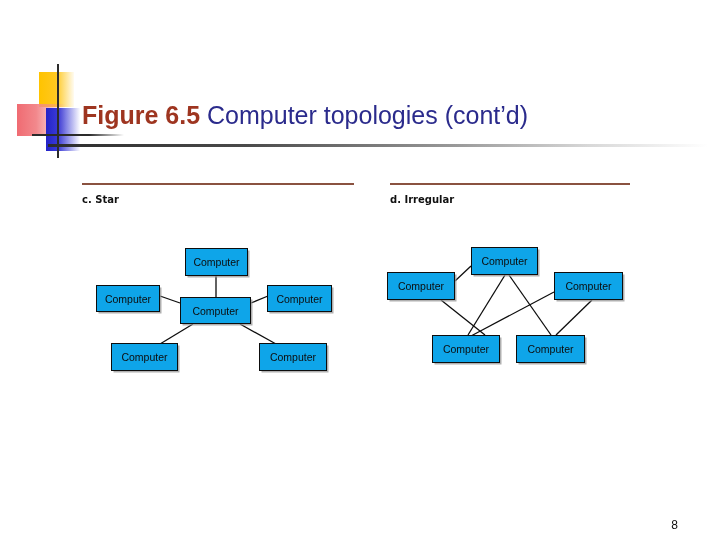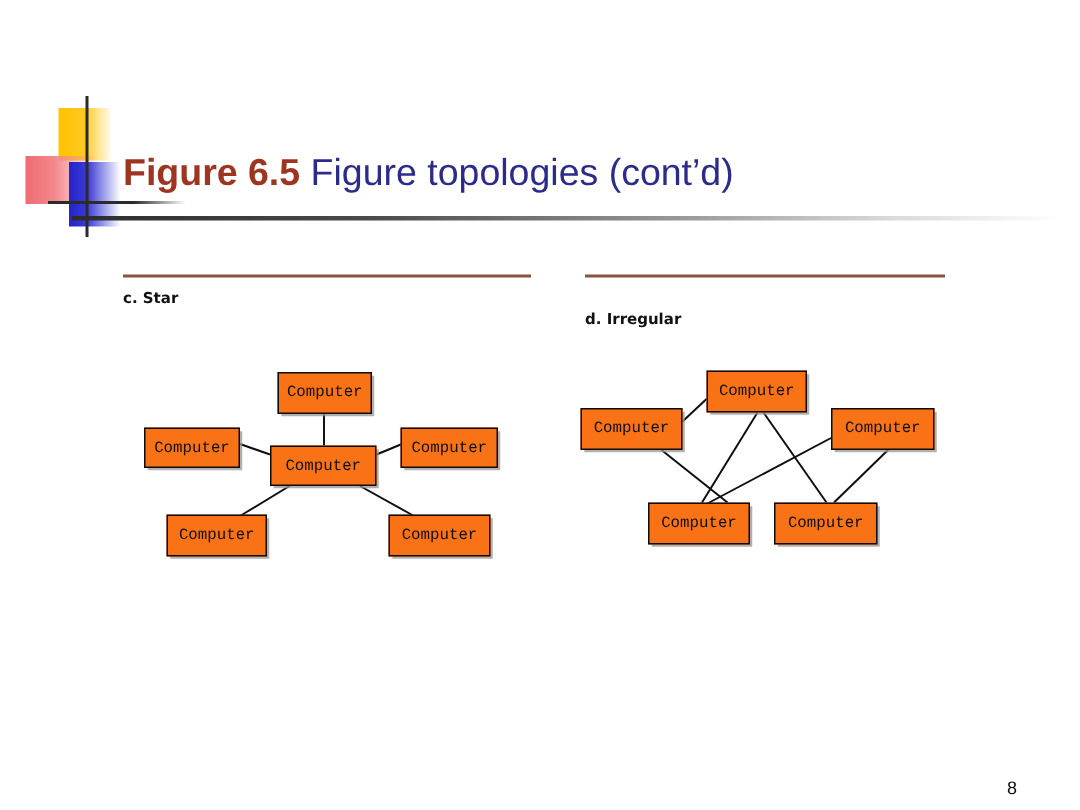--- a/index.html
+++ b/index.html
@@ -89,24 +89,24 @@
     font-size: 10px;
     font-weight: bold;
     color: #111111;
     white-space: nowrap;
   }
 
   
   .node {
     position: absolute;
     box-sizing: border-box;
-    background: #f97316;
+    background: #0ea5e9;
     border: 1.4px solid #0d0d0d;
     box-shadow: 2px 2px 0 -0.5px rgba(150,150,150,0.75);
-    font-family: Liberation Mono, monospace;
+    font-family: Liberation Sans, sans-serif;
     font-size: 10.5px;
     color: #0d0d0d;
     display: flex;
     align-items: center;
     justify-content: center;
     white-space: nowrap;
     z-index: 3;
   }
   svg.links {
     position: absolute;
@@ -129,21 +129,21 @@
 <body>
 
 <div id="logo-mark">
   <div class="sq sq-yellow"></div>
   <div class="sq sq-pink"></div>
   <div class="sq sq-blue"></div>
   <div class="sq cross-v"></div>
   <div class="sq cross-h"></div>
 </div>
 
-<div id="page-title"><span class="fig">Figure 6.5</span><span class="rest">  Figure topologies (cont’d)</span></div>
+<div id="page-title"><span class="fig">Figure 6.5</span><span class="rest">  Computer topologies (cont’d)</span></div>
 <div id="title-rule"></div>
 
 <div id="figure-area">
 
   <svg class="links" viewBox="0 0 720 540" xmlns="http://www.w3.org/2000/svg">
     <g stroke="#0d0d0d" stroke-width="1.3" fill="none">
 
       <line x1="216" y1="297" x2="216" y2="276"></line>
       <line x1="180" y1="303" x2="160" y2="296"></line>
       <line x1="251" y1="303" x2="268" y2="296"></line>
@@ -165,21 +165,21 @@
   <div class="panel-label" style="left:82px; top:194px;">c. Star</div>
 
   <div class="node" style="left:185px; top:248px; width:63px;  height:28px;">Computer</div>
   <div class="node" style="left:96px;  top:285px; width:64px;  height:27px;">Computer</div>
   <div class="node" style="left:180px; top:297px; width:71px;  height:27px;">Computer</div>
   <div class="node" style="left:267px; top:285px; width:65px;  height:27px;">Computer</div>
   <div class="node" style="left:111px; top:343px; width:67px;  height:28px;">Computer</div>
   <div class="node" style="left:259px; top:343px; width:68px;  height:28px;">Computer</div>
 
   <div class="panel-rule" style="left:390px; top:183px; width:240px;"></div>
-  <div class="panel-label" style="left:390px; top:208px;">d. Irregular</div>
+  <div class="panel-label" style="left:390px; top:194px;">d. Irregular</div>
 
   <div class="node" style="left:471px; top:247px; width:67px; height:28px;">Computer</div>
   <div class="node" style="left:387px; top:272px; width:68px; height:28px;">Computer</div>
   <div class="node" style="left:554px; top:272px; width:69px; height:28px;">Computer</div>
   <div class="node" style="left:432px; top:335px; width:68px; height:28px;">Computer</div>
   <div class="node" style="left:516px; top:335px; width:69px; height:28px;">Computer</div>
 </div>
 
 <div id="page-number">8</div>
 

